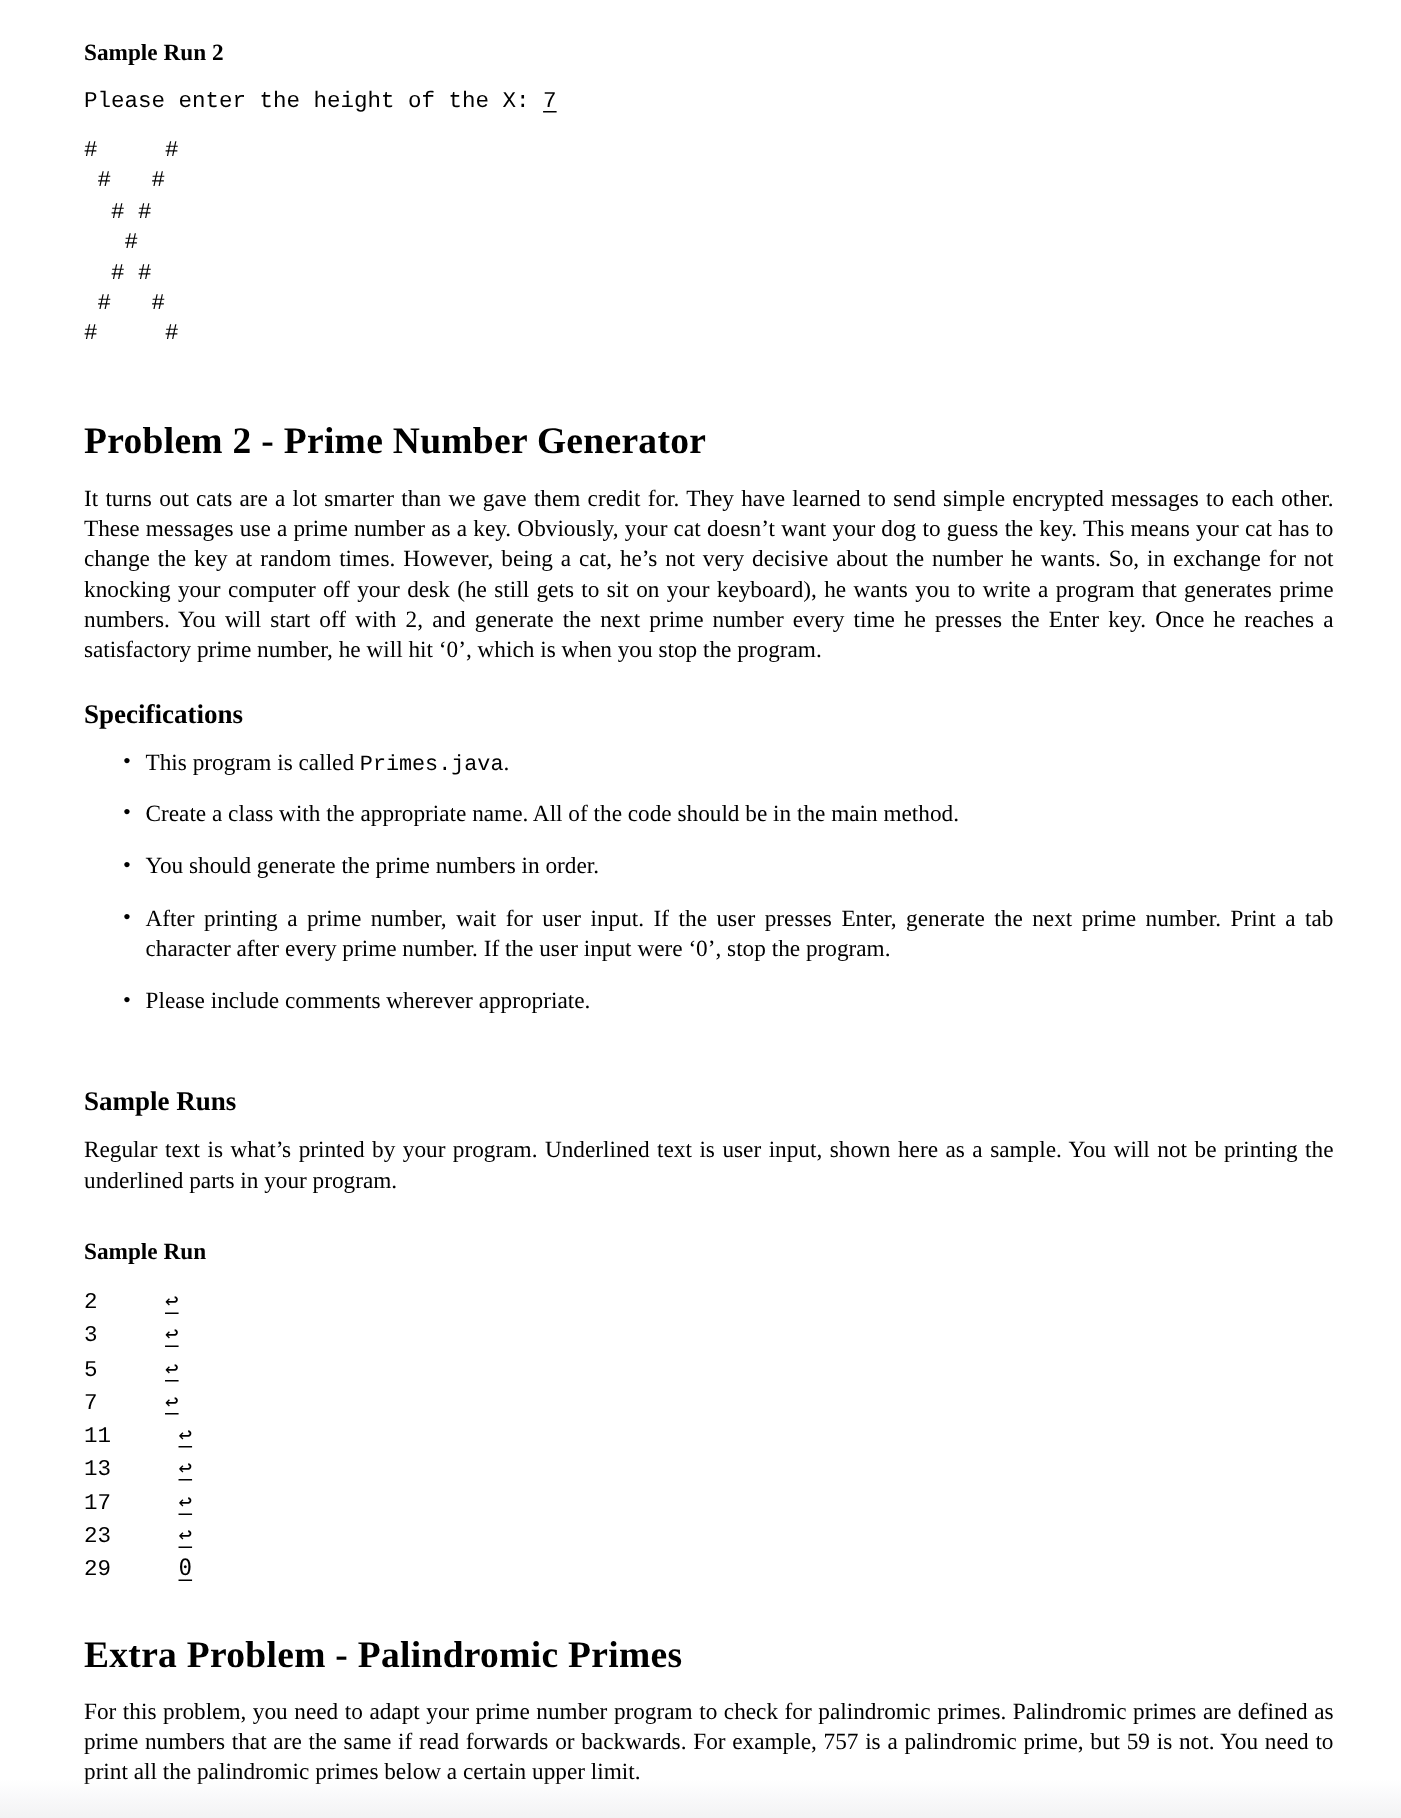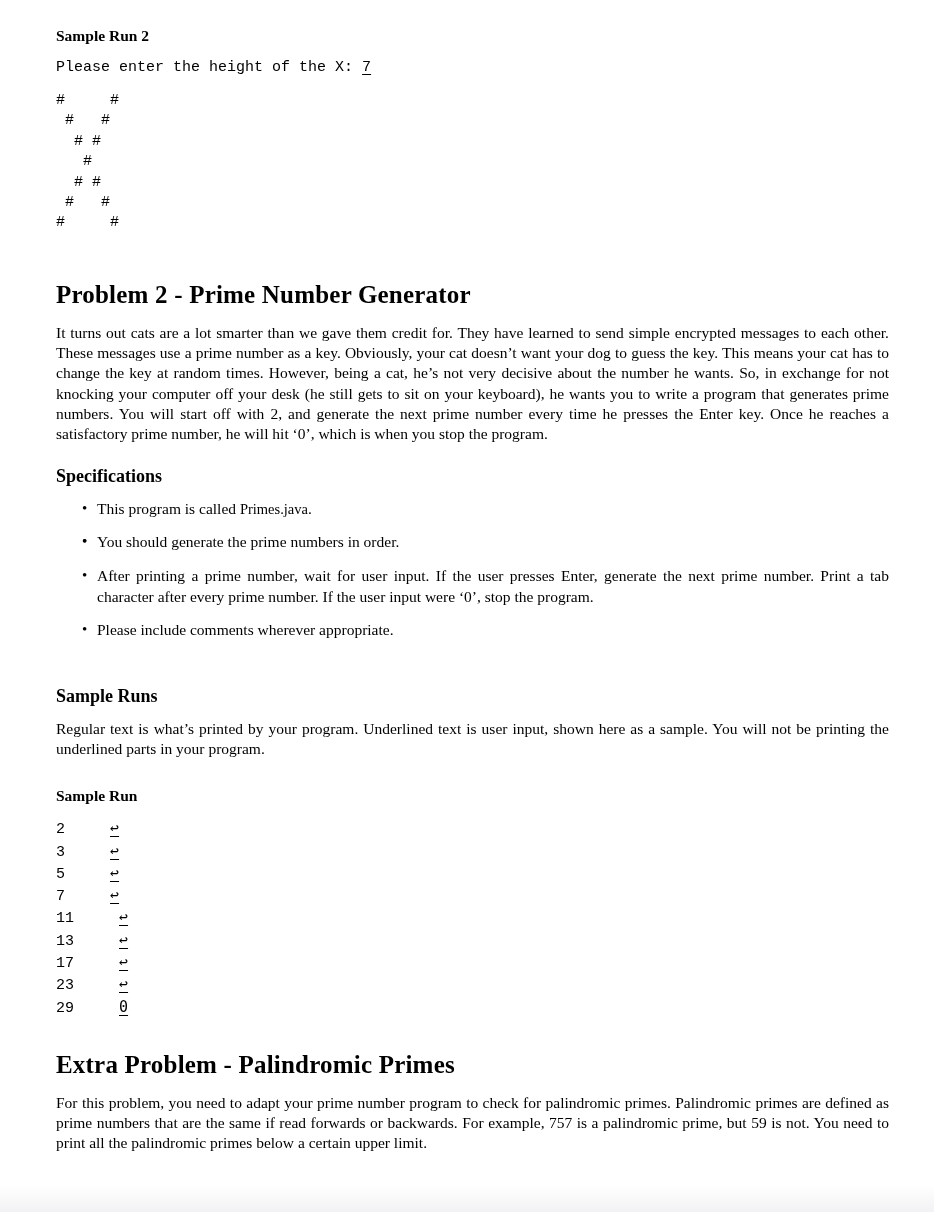--- a/index.html
+++ b/index.html
@@ -96,21 +96,21 @@
     text-align: justify;
   }
   ul.spec-list li:last-child { margin-bottom: 0; }
   ul.spec-list .bullet {
     position: absolute;
     left: 26px;
     top: -1px;
     font-size: 15px;
   }
   
-  .code { font-family: Liberation Serif, serif; font-size: 14.5px; }
+  .code { font-family: Liberation Mono, monospace; font-size: 14.5px; }
   
   .page-bottom-edge {
     position: absolute;
     left: 0;
     bottom: 0;
     width: 934px;
     height: 26px;
     background: linear-gradient(to bottom, rgba(255,255,255,0), #f2f2f4);
     pointer-events: none;
   }
@@ -135,21 +135,21 @@
   </div>
 
   <h1 class="h-section">Problem 2 - Prime Number Generator</h1>
 
   <p class="para">It turns out cats are a lot smarter than we gave them credit for. They have learned to send simple encrypted messages to each other. These messages use a prime number as a key. Obviously, your cat doesn’t want your dog to guess the key. This means your cat has to change the key at random times. However, being a cat, he’s not very decisive about the number he wants. So, in exchange for not knocking your computer off your desk (he still gets to sit on your keyboard), he wants you to write a program that generates prime numbers. You will start off with 2, and generate the next prime number every time he presses the Enter key. Once he reaches a satisfactory prime number, he will hit ‘0’, which is when you stop the program.</p>
 
   <h2 class="h-sub">Specifications</h2>
 
   <ul class="spec-list">
     <li><span class="bullet">•</span><span>This program is called </span><span class="code">Primes.java</span><span>.</span></li>
-    <li><span class="bullet">•</span><span class="code"></span><span></span></li>
+    <li><span class="bullet">•</span><span>Create a class with the appropriate name. All of the code should be in the main method.</span><span class="code"></span><span></span></li>
     <li><span class="bullet">•</span><span>You should generate the prime numbers in order.</span><span class="code"></span><span></span></li>
     <li><span class="bullet">•</span><span>After printing a prime number, wait for user input. If the user presses Enter, generate the next prime number. Print a tab character after every prime number. If the user input were ‘0’, stop the program.</span><span class="code"></span><span></span></li>
     <li><span class="bullet">•</span><span>Please include comments wherever appropriate.</span><span class="code"></span><span></span></li>
   </ul>
 
   <h2 class="h-sub spaced">Sample Runs</h2>
 
   <p class="para">Regular text is what’s printed by your program. Underlined text is user input, shown here as a sample. You will not be printing the underlined parts in your program.</p>
 
   <div class="h-run run2">Sample Run</div>

